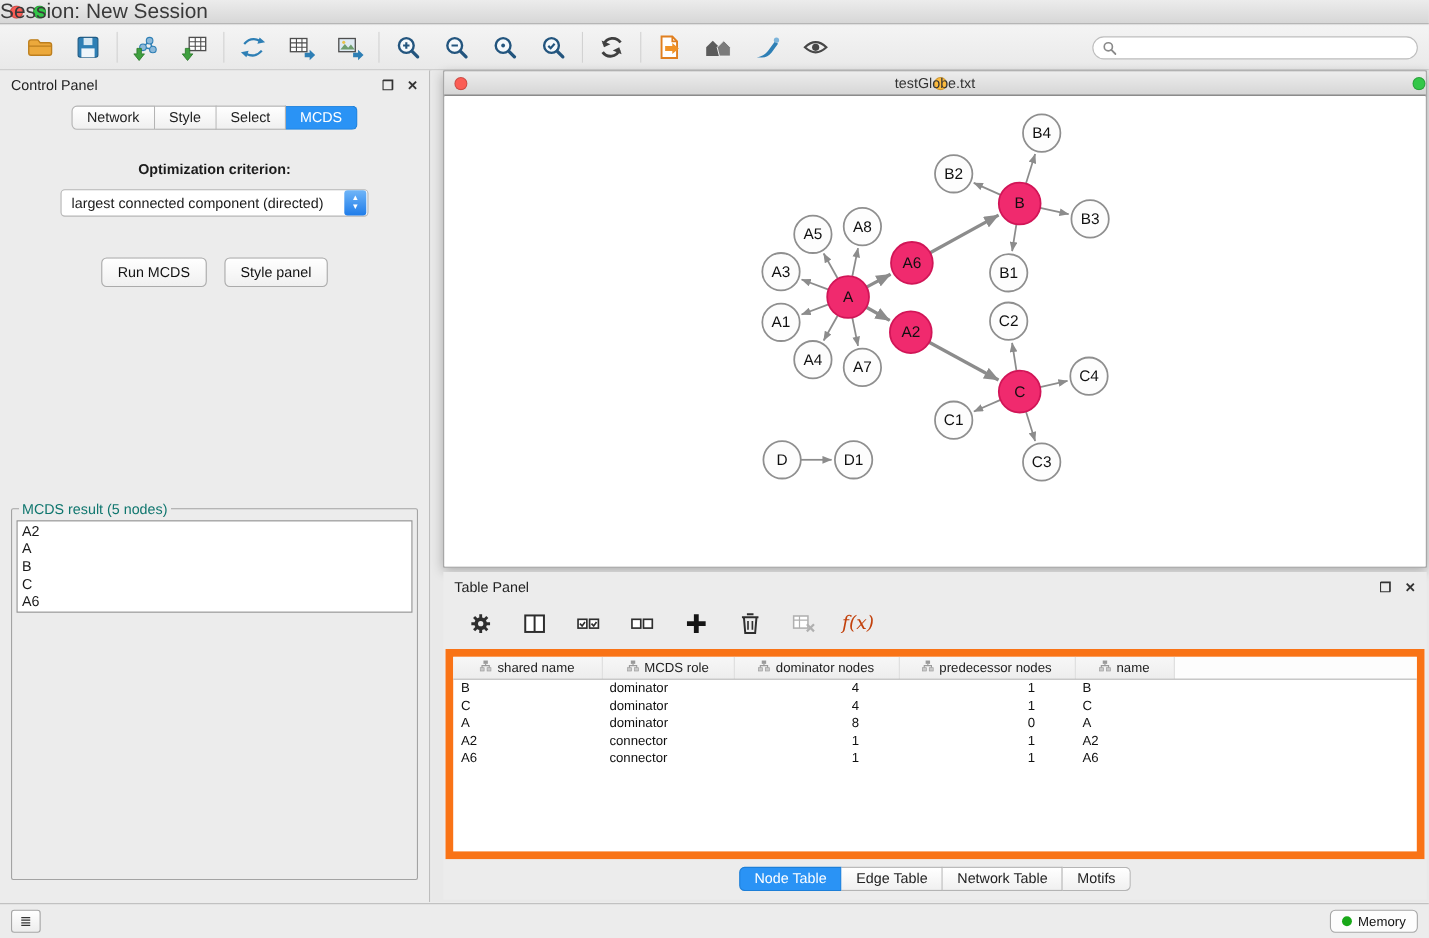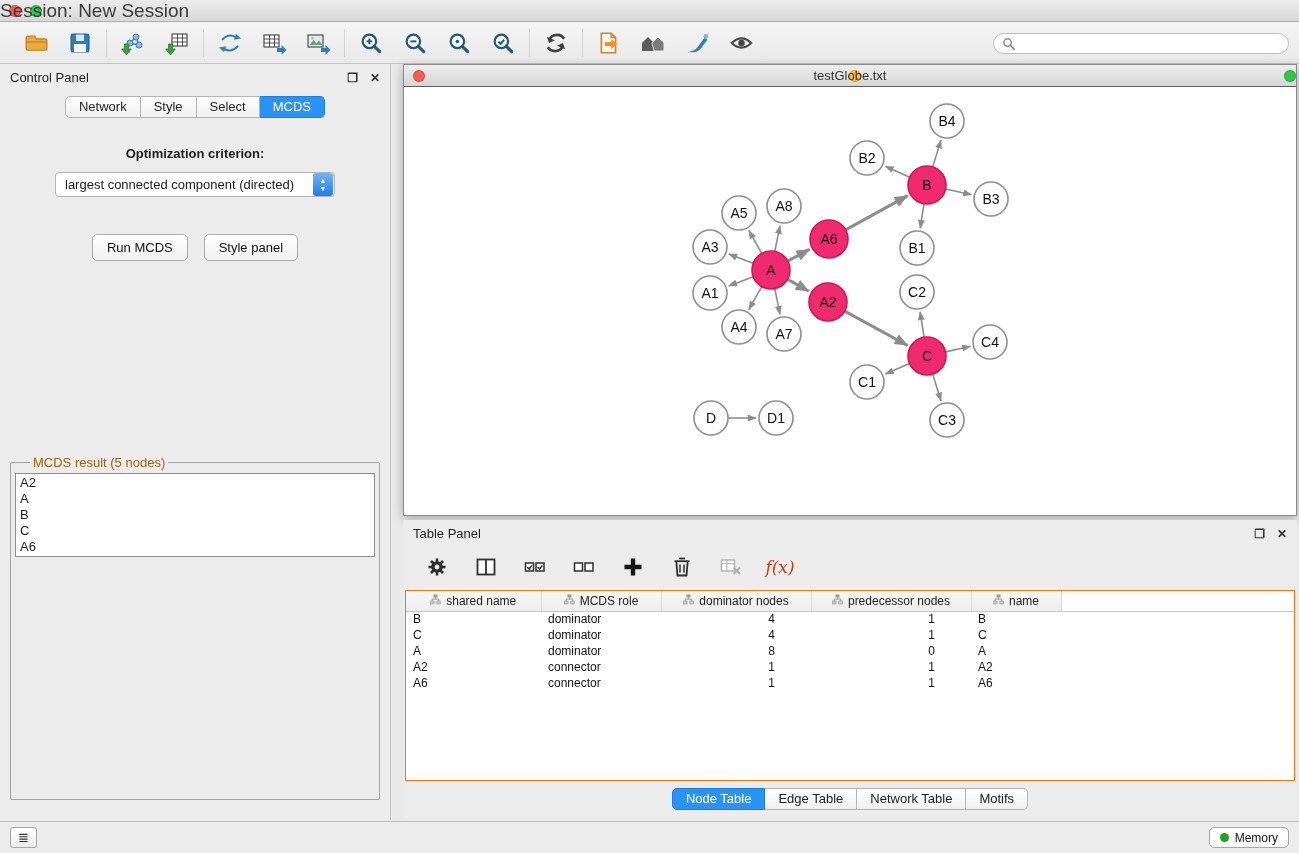--- a/index.html
+++ b/index.html
@@ -42,40 +42,40 @@
   .selectbox { width:280px; height:25px; margin:11px auto 0; background:#fff; border:1px solid #b5b5b5;
     border-radius:4px; display:flex; align-items:center; padding-left:9px; font-size:13px; flex:0 0 auto; }
   .stepper { margin-left:auto; margin-right:1px; width:20px; height:23px; border-radius:3px;
     background:linear-gradient(#6fb5f8,#1f7ce9); color:#fff; display:flex; flex-direction:column;
     align-items:center; justify-content:center; font-size:7px; line-height:7.5px; }
   .btn-row { display:flex; justify-content:center; gap:16px; margin-top:13px; flex:0 0 auto; }
   .btn { height:27px; padding:0 14px; font-size:13px; color:#111;
     background:linear-gradient(#ffffff,#f0f0f0); border:1px solid #ababab; border-radius:5px;margin-top:24px; }
   fieldset.mcds { margin:auto 10px 20px 10px; height:345px; border:1px solid #a3a3a3; border-radius:2px;
     padding:3px 4px 4px 4px; display:flex; flex:0 0 auto; }
-  fieldset.mcds legend { font-size:13px; padding:0 3px; margin-left:15px; color:#a16207; }
+  fieldset.mcds legend { font-size:13px; padding:0 3px; margin-left:2px; color:#0f766e; }
   .mcds-list { flex:1; background:#fff; border:1px solid #8d8d8d; overflow:auto; padding:1px 4px; }
   .mcds-list div { font-size:13px; line-height:16px; }
   
   .workarea { position:absolute; left:392px; top:64px; right:0; bottom:33px; background:#e9e9e9; }
   .net-window { position:absolute; left:11px; top:0; right:2px; height:452px; background:#fff;
     border:1px solid #8a8a8a; box-shadow:0 3px 10px rgba(0,0,0,.28); }
   .net-titlebar { height:22px; background:linear-gradient(#ededed,#d6d6d6); border-bottom:1px solid #5a5a5a;
     display:flex; align-items:center; position:relative;justify-content:space-between; }
   .net-title { position:absolute; left:0; right:0; text-align:center; font-size:13px; color:#333; }
   .net-canvas { position:absolute; left:0; right:0; top:23px; bottom:0; background:#fff; overflow:hidden; }
   .net-canvas svg { display:block; }
   
   .table-panel { position:absolute; left:11px; top:456px; right:2px; bottom:2px; background:#ececec; }
   .tp-toolbar { position:absolute; left:0; right:0; top:27px; height:40px;
     display:flex; align-items:center; gap:21px; padding-left:20px; }
   .tp-tbtn { width:28px; height:28px; display:flex; align-items:center; justify-content:center; }
   .fx { font-family:"DejaVu Serif", serif; font-style:italic; font-size:17px; color:#c2410c; }
   .tp-table-wrap { position:absolute; left:2px; right:2px; top:70px; bottom:37px;
-    background:#fff; border:1px solid #f97316; overflow:hidden; }
+    background:#fff; border:7px solid #f97316; overflow:hidden; }
   table.data { border-collapse:collapse; width:100%; table-layout:fixed; }
   table.data th { height:20px; background:linear-gradient(#f7f7f7,#ededed); font-weight:normal; font-size:12px;
     color:#222; border-right:1px solid #d9d9d9; border-bottom:1px solid #c6c6c6; white-space:nowrap; overflow:hidden; }
   table.data th.fill { border-right:none; background:#fdfdfd; }
   table.data th .hwrap { display:flex; align-items:center; justify-content:center; gap:5px; }
   table.data td { height:16px; font-size:12px; padding:0 7px; white-space:nowrap; overflow:hidden; color:#111; }
   table.data td.num { text-align:right; padding-right:36px; }
   .tp-tabs { position:absolute; left:0; right:0; bottom:8px; display:flex; justify-content:center; }
   
   .statusbar { position:absolute; left:0; right:0; bottom:0; height:32px; background:#ececec; border-top:1px solid #bdbdbd; }

